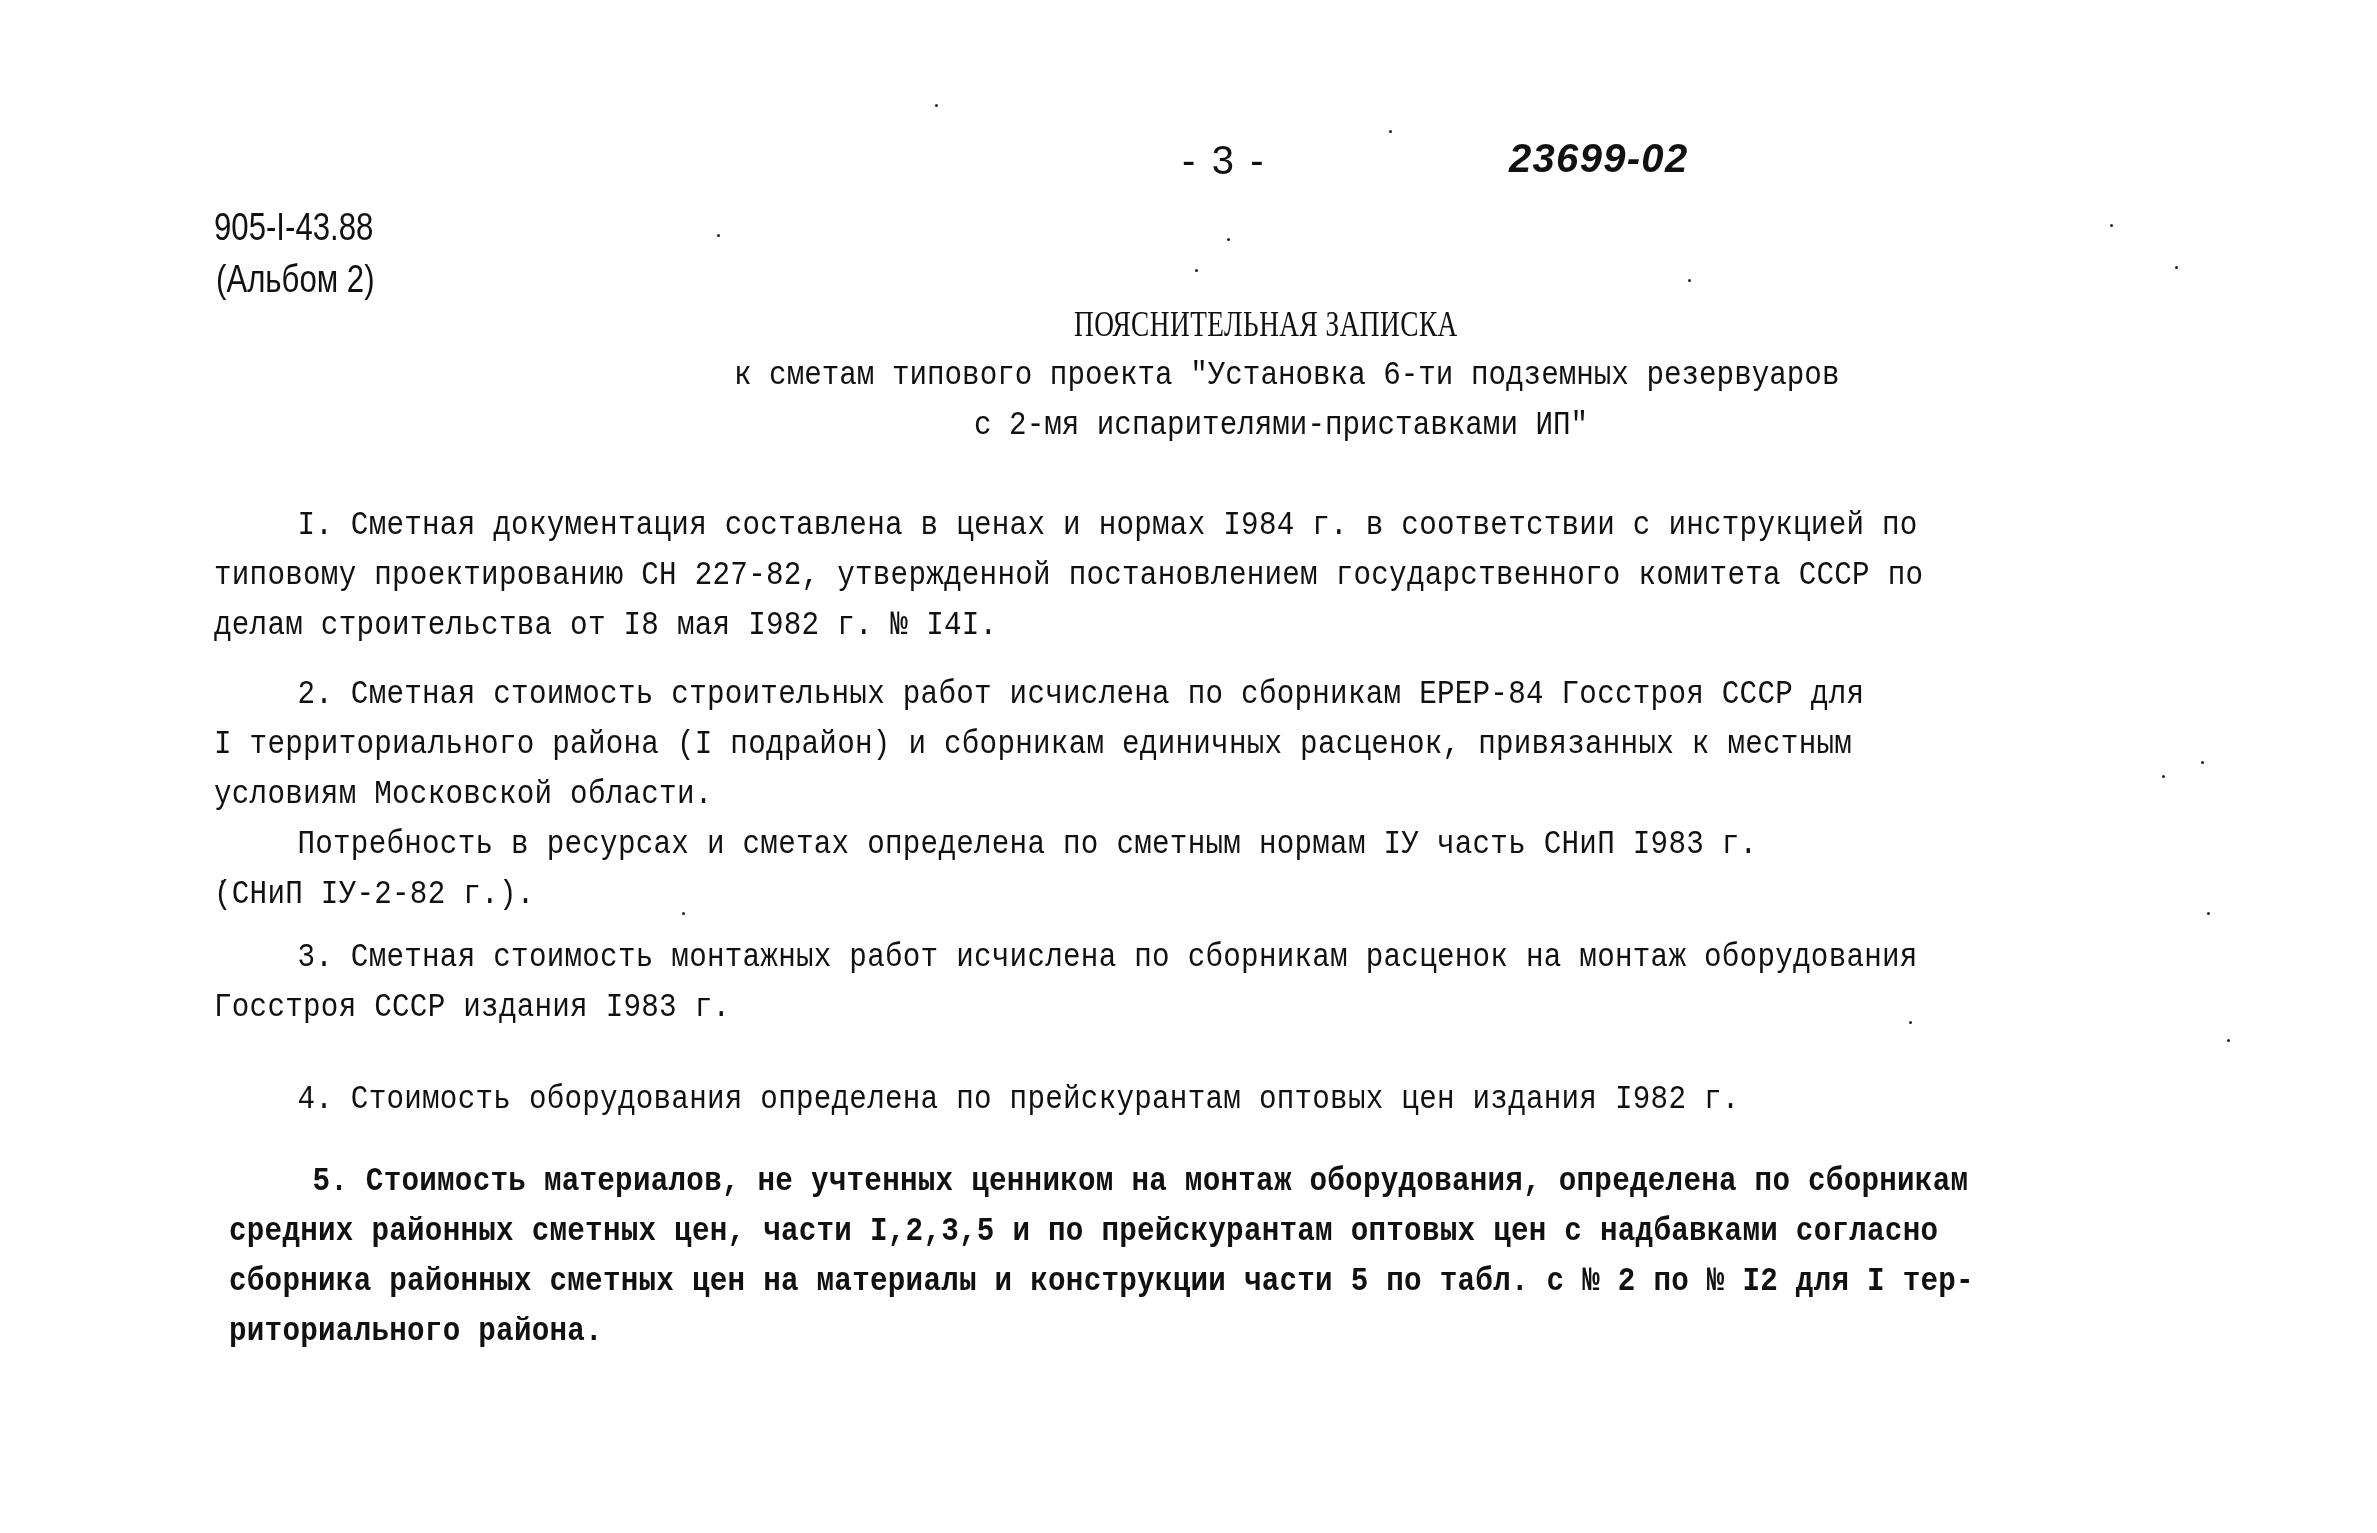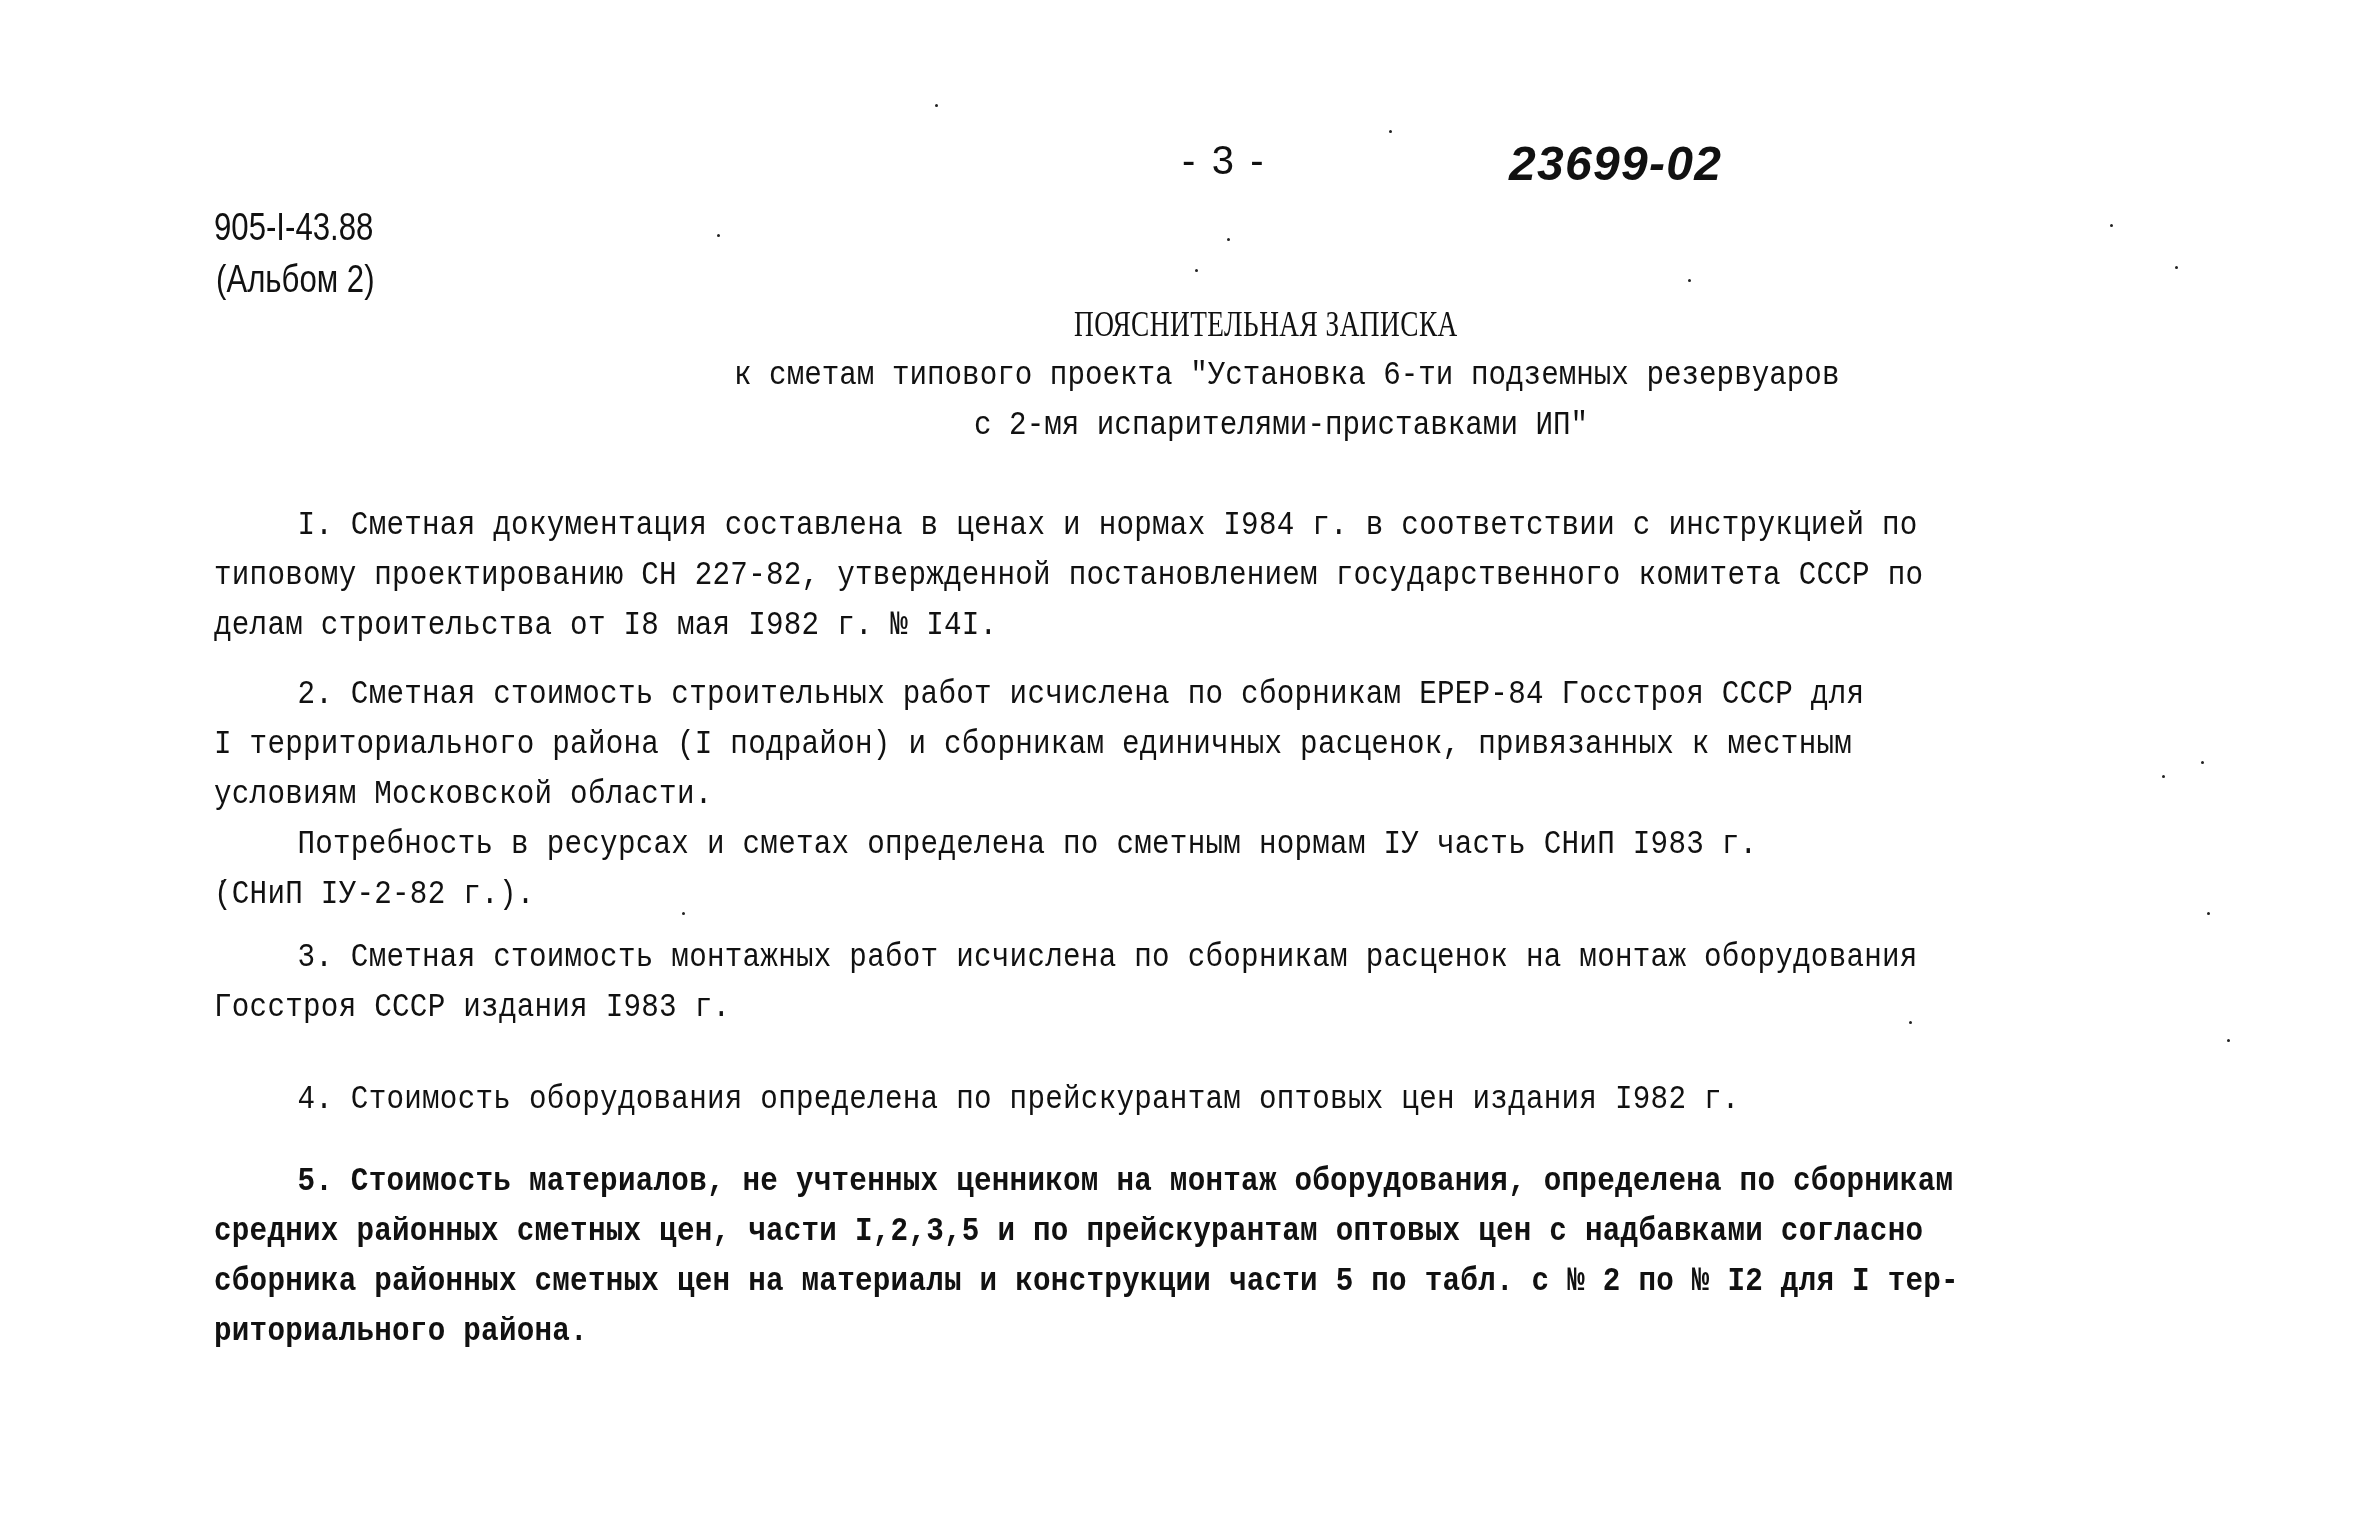--- a/index.html
+++ b/index.html
@@ -17,21 +17,21 @@
     }
     .abs { position: absolute; white-space: pre; }
     .page-number {
       left: 1182px; top: 138px;
       font-size: 40px;
       font-family: "Liberation Sans", sans-serif;
       letter-spacing: 2.6px;
     }
     .doc-code {
       left: 1509px; top: 136px;
-      font-size: 48px;
+      font-size: 40px;
       font-style: italic;
       font-weight: bold;
       font-family: "Liberation Sans", sans-serif;
       letter-spacing: 1.3px;
     }
     .project-code {
       left: 214px; top: 206px;
       font-size: 38px;
       font-family: "Liberation Sans Narrow", "Liberation Sans", sans-serif;
       transform: scaleX(0.82);
@@ -75,21 +75,21 @@
       font-weight: bold;
       letter-spacing: 0.3px;
     }
     .line.indent { padding-left: 97px; }
     .line.light { font-weight: normal; }
 
     .p1 { top: 500px; }
     .p2 { top: 669px; }
     .p3 { top: 932px; }
     .p4 { top: 1074px; }
-    .p5 { top: 1156px; }
+    .p5 { top: 1156px; margin-left: 15px; }
 
     .speck {
       position: absolute;
       width: 3.2px; height: 3.2px;
       background: #222;
       border-radius: 50%;
     }
   </style>
 </head>
 <body>

